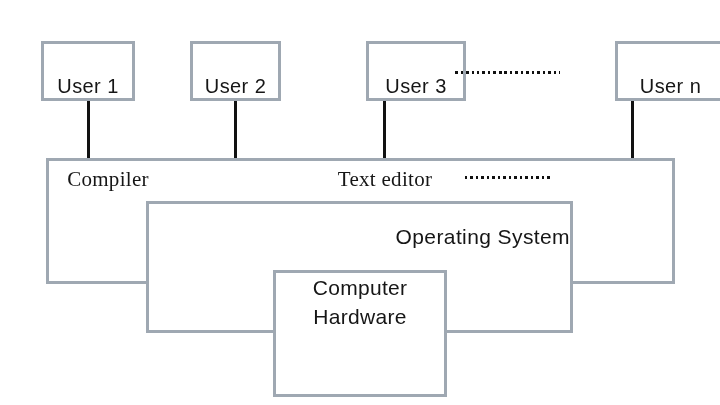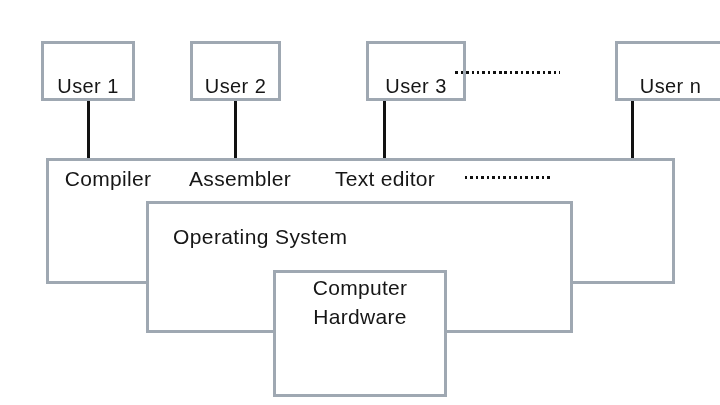--- a/index.html
+++ b/index.html
@@ -46,25 +46,26 @@
   .ch-box{    left:273px;top:270px;width:174px;height:127px;z-index:3;
               text-align:center;font-size:21px;line-height:29px;
               letter-spacing:0.3px;}
   .program-label{
     position:absolute;
     top:167px;height:24px;line-height:24px;
     transform:translateX(-50%);
     font-size:21px;letter-spacing:0.3px;
     white-space:nowrap;
     z-index:5;
+    font-family:Liberation Serif, serif;
   }
   .os-label{
     position:absolute;
     left:0;right:0;top:21px;
-    text-align:left;
+    text-align:right;
     font-size:21px;letter-spacing:0.4px;padding-left:24px;
   }
 </style>
 </head>
 <body>
 
 <div id="stage">
 
   <div class="box user-box" style="left:41px;width:94px;">
     <span>User 1</span>
@@ -82,21 +83,20 @@
   <div class="dotted" style="left:455px;top:71px;width:105px;"></div>
 
   <div class="connector" style="left:87px;"></div>
   <div class="connector" style="left:234px;"></div>
   <div class="connector" style="left:383px;"></div>
   <div class="connector" style="left:631px;"></div>
 
   <div class="box outer-box"></div>
 
   <div class="program-label" style="left:108px;">Compiler</div>
-  <div class="program-label" style="left:240px;">Assembler</div>
   <div class="program-label" style="left:385px;">Text editor</div>
 
   <div class="dotted" style="left:465px;top:176px;width:88px;"></div>
 
   <div class="box os-box">
     <div class="os-label">Operating System</div>
   </div>
 
   <div class="box ch-box">
     <span>Computer Hardware</span>

